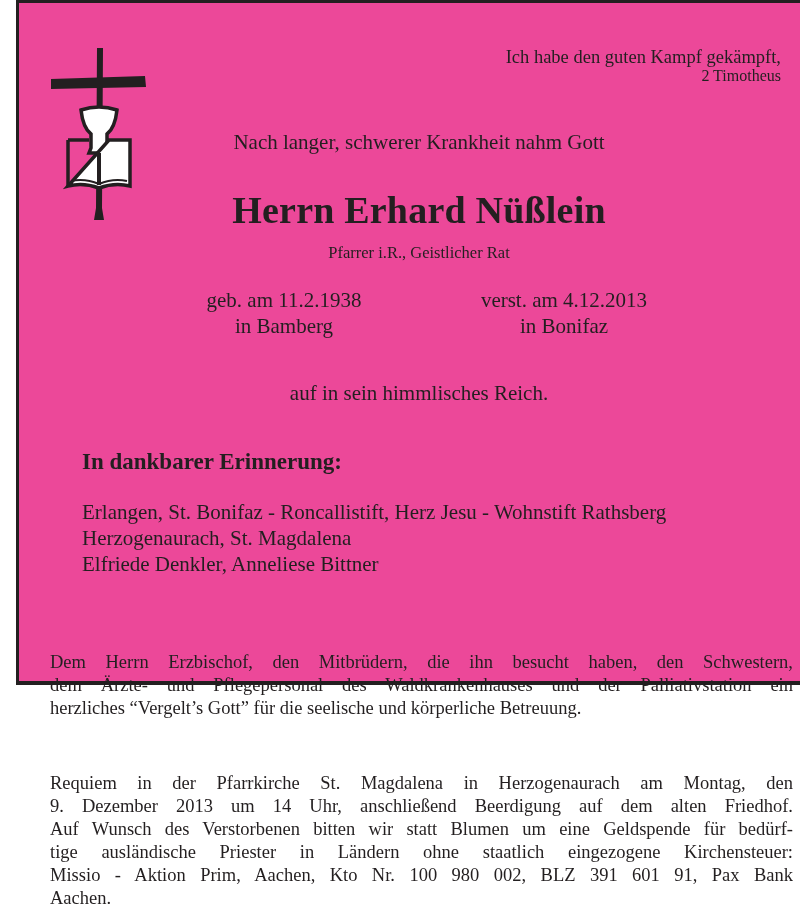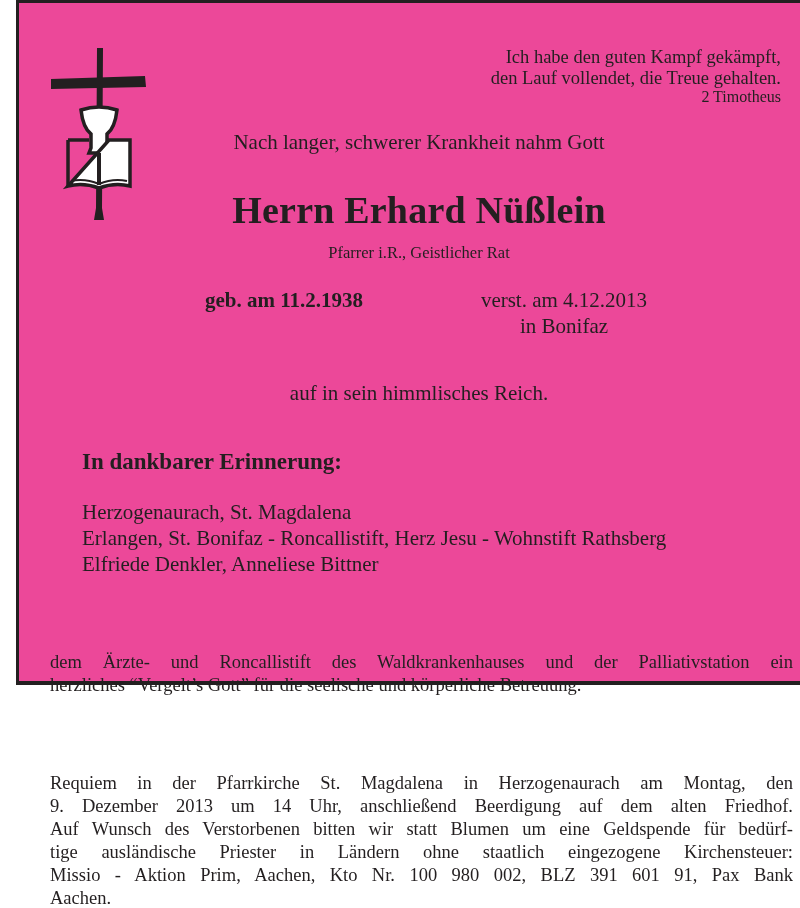--- a/index.html
+++ b/index.html
@@ -9,21 +9,21 @@
              box-sizing: border-box; border-top: 3px solid #231f20; border-left: 3px solid #231f20;
              border-bottom: 4px solid #231f20; border-right: 5px solid #231f20; background: #ec4899; }
     .emblem { position: absolute; left: 30px; top: 45px; width: 100px; height: 172px; }
     .verse { position: absolute; right: 30px; top: 44px; text-align: right; font-size: 18.5px; line-height: 21px; }
     .verse .ref { font-size: 16px; line-height: 16px; }
     .center { position: absolute; left: 0; width: 800px; text-align: center; }
     .intro { top: 127px; font-size: 21px; }
     .name { top: 185px; font-size: 38px; font-weight: bold; letter-spacing: 0.2px; }
     .title { top: 240px; font-size: 16.5px; }
     .dates { position: absolute; top: 284px; font-size: 21px; line-height: 26px; text-align: center; }
-    .birth { left: 170px; width: 190px; font-weight: bold; }
+    .birth { left: 170px; width: 190px; }
     .death { left: 440px; width: 210px; }
     .closing { top: 378px; font-size: 21px; }
     .thanks-heading { position: absolute; left: 63px; top: 446px; font-size: 23px; font-weight: bold; }
     .mourners { position: absolute; left: 63px; top: 496px; font-size: 21px; line-height: 26px; }
     .para { position: absolute; left: 31px; width: 743px; font-size: 18.5px; line-height: 23px;
             text-align: justify; text-align-last: left; }
     .para1 { top: 648px; }
     .para2 { top: 740px; margin-top: 29px; }
     .line { display: block; text-align: justify; text-align-last: justify; }
     .line.last { text-align-last: left; }
@@ -42,47 +42,48 @@
     <path d="M32 62 Q50 56 68 62 Q66 80 58 86 L58 100 L60 105 L40 105 L42 100 L42 86 Q34 80 32 62 Z" fill="#fff" stroke="#231f20" stroke-width="3.5"></path>
 
     <path d="M19 92 L40 92 M60 92 L81 92 L81 138 Q66 134 50 140 Q34 134 19 138 Z" fill="#fff" stroke="#231f20" stroke-width="3.5"></path>
     <path d="M19 92 L19 138" stroke="#231f20" stroke-width="3.5"></path>
     <path d="M22 133 Q36 130 50 136 Q64 130 78 133" fill="none" stroke="#231f20" stroke-width="2"></path>
     <rect x="48" y="105" width="4" height="32" fill="#231f20"></rect>
   </svg>
 
   <div class="verse">
     <div>Ich habe den guten Kampf gekämpft,</div>
-    <div>den Lauf vollendet, die Treue gehalten.</div>
     <div class="ref">2 Timotheus</div>
   </div>
 
   <div class="center intro">Nach langer, schwerer Krankheit nahm Gott</div>
   <div class="center name">Herrn Erhard Nüßlein</div>
   <div class="center title">Pfarrer i.R., Geistlicher Rat</div>
 
   <div class="dates birth">
     <div>geb. am 11.2.1938</div>
+    <div>in Bamberg</div>
   </div>
   <div class="dates death">
     <div>verst. am 4.12.2013</div>
     <div>in Bonifaz</div>
   </div>
 
   <div class="center closing">auf in sein himmlisches Reich.</div>
 
   <div class="thanks-heading">In dankbarer Erinnerung:</div>
   <div class="mourners">
+    <div>Erlangen, St. Bonifaz - Roncallistift, Herz Jesu - Wohnstift Rathsberg</div>
     <div>Herzogenaurach, St. Magdalena</div>
-    <div>Erlangen, St. Bonifaz - Roncallistift, Herz Jesu - Wohnstift Rathsberg</div>
     <div>Elfriede Denkler, Anneliese Bittner</div>
   </div>
 
   <div class="para para1">
-    <span class="line">dem Ärzte- und Roncallistift des Waldkrankenhauses und der Palliativstation ein</span>
+    <span class="line">Dem Herrn Erzbischof, den Mitbrüdern, die ihn besucht haben, den Schwestern,</span>
+    <span class="line">dem Ärzte- und Pflegepersonal des Waldkrankenhauses und der Palliativstation ein</span>
     <span class="line last">herzliches “Vergelt’s Gott” für die seelische und körperliche Betreuung.</span>
   </div>
 
   <div class="para para2">
     <span class="line">Requiem in der Pfarrkirche St. Magdalena in Herzogenaurach am Montag, den</span>
     <span class="line">9. Dezember 2013 um 14 Uhr, anschließend Beerdigung auf dem alten Friedhof.</span>
     <span class="line">Auf Wunsch des Verstorbenen bitten wir statt Blumen um eine Geldspende für bedürf-</span>
     <span class="line">tige ausländische Priester in Ländern ohne staatlich eingezogene Kirchensteuer:</span>
     <span class="line">Missio - Aktion Prim, Aachen, Kto Nr. 100 980 002, BLZ 391 601 91, Pax Bank</span>
     <span class="line last">Aachen.</span>

